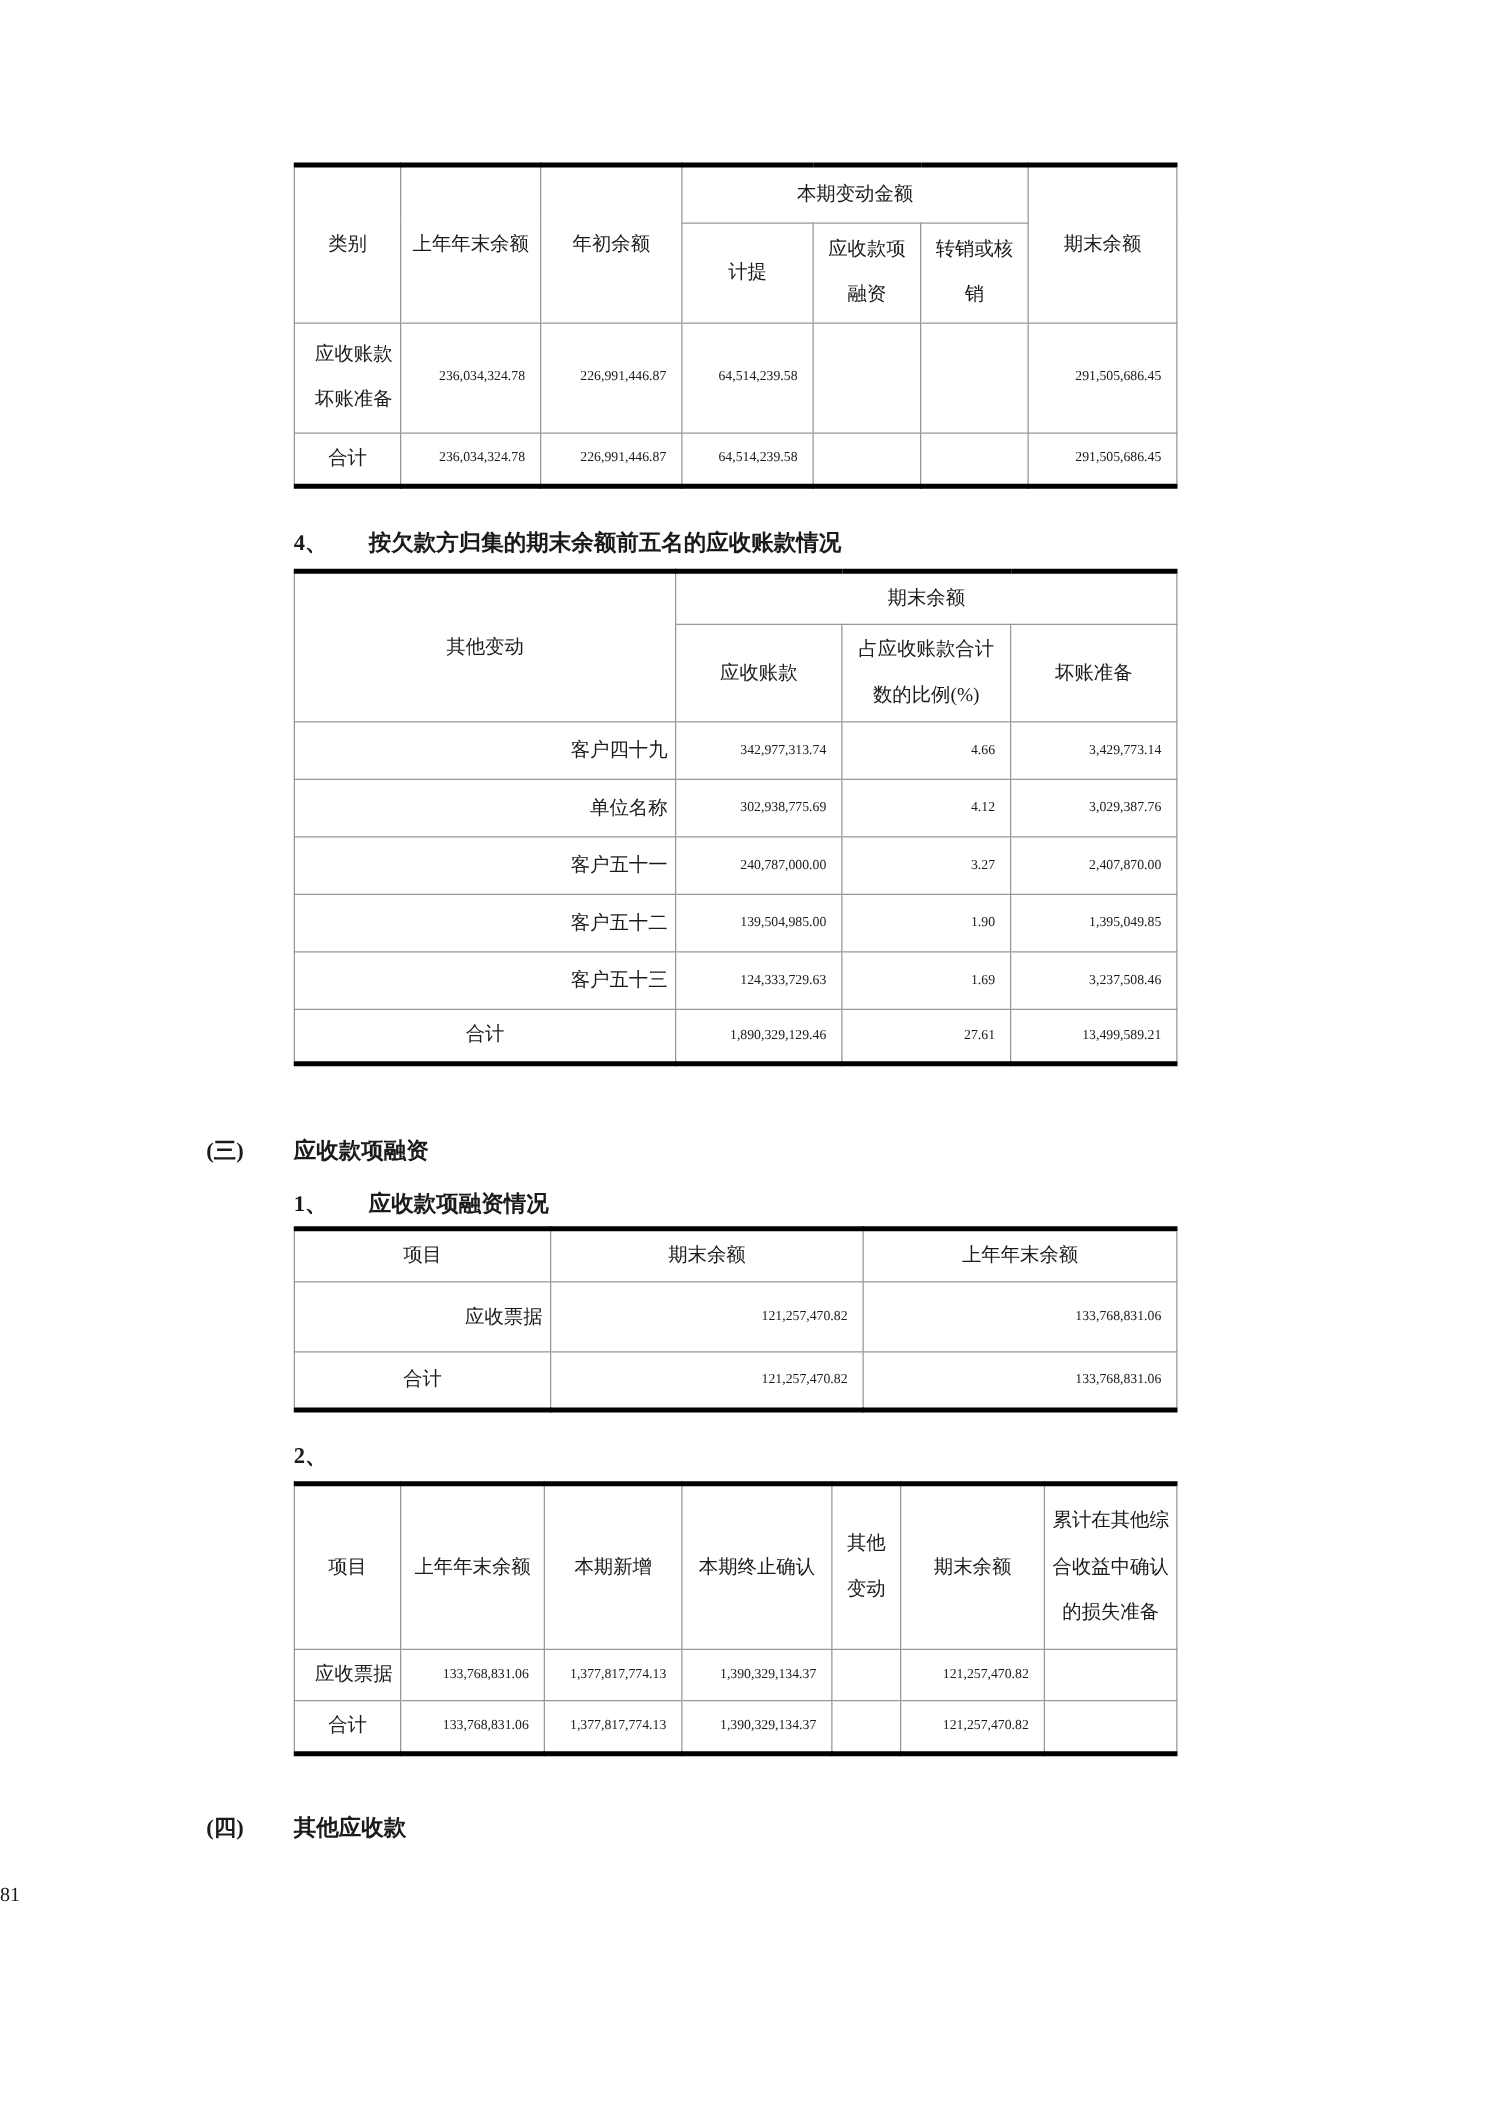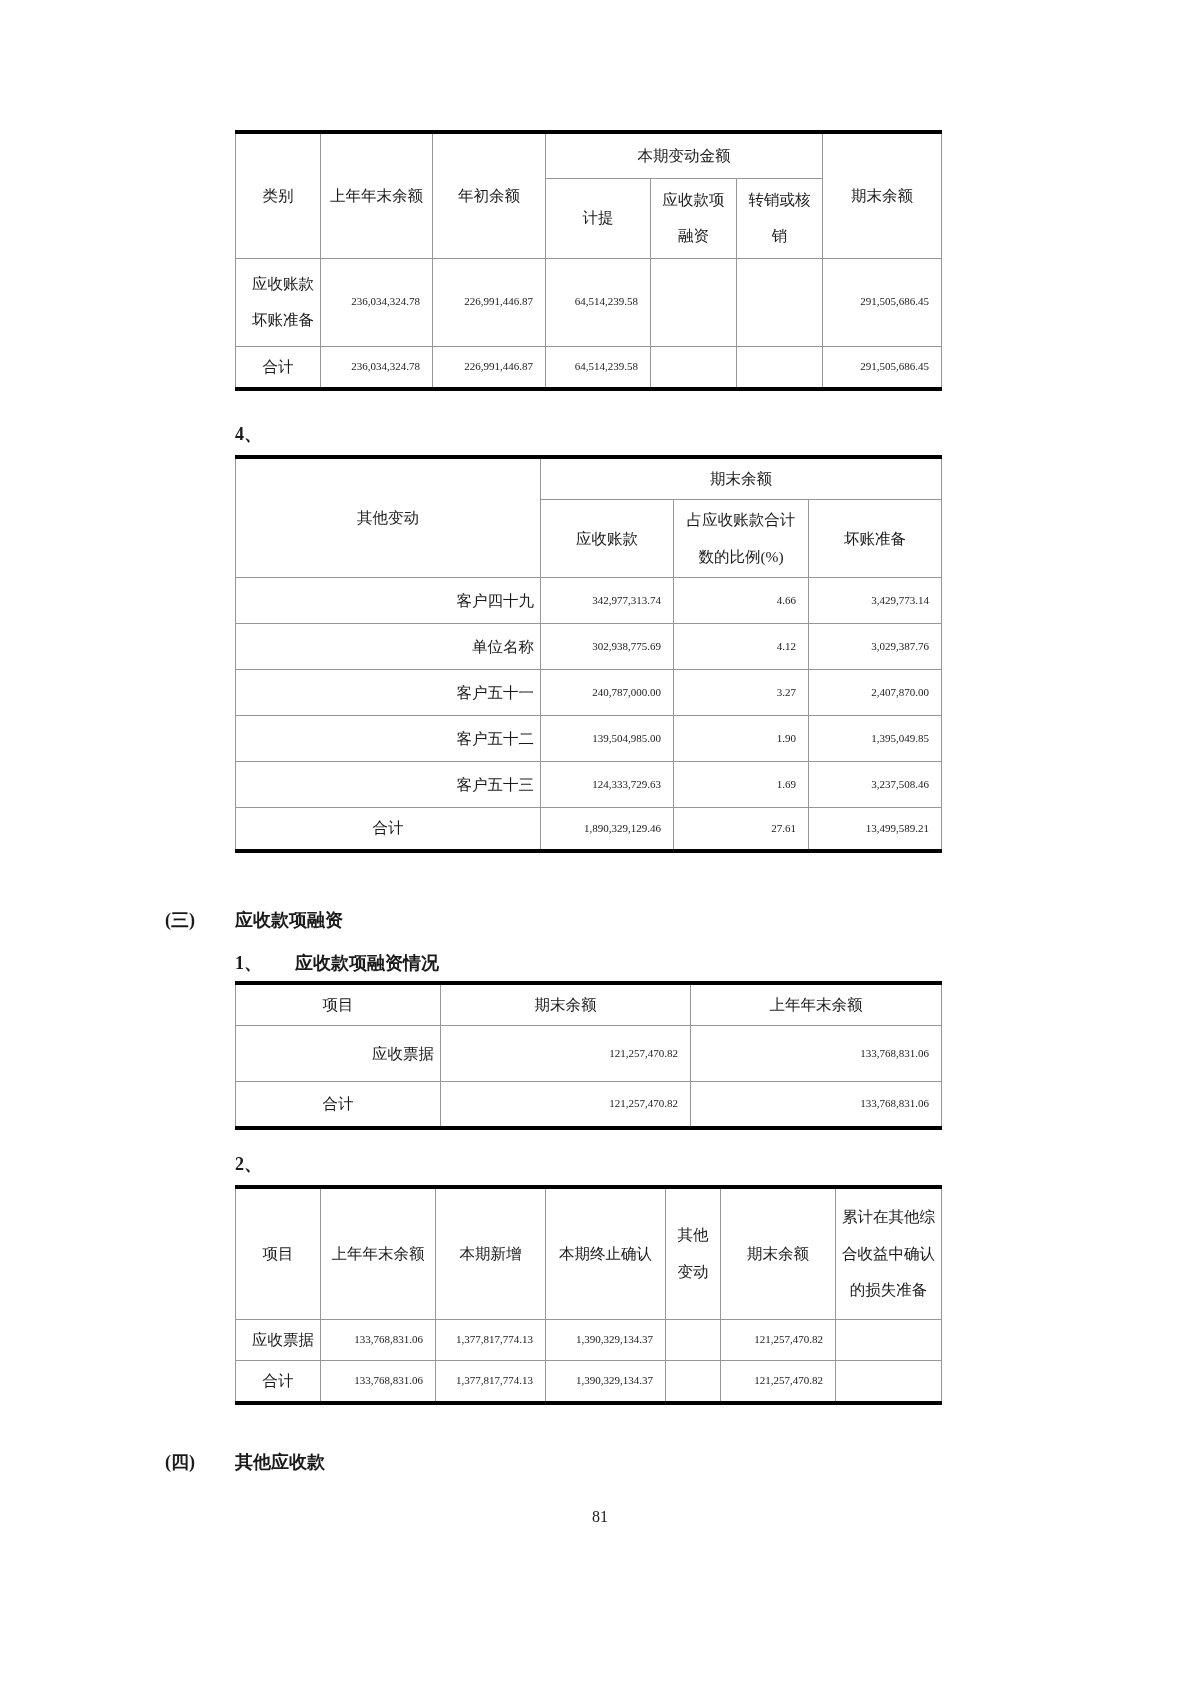--- a/index.html
+++ b/index.html
@@ -38,21 +38,20 @@
     display: flex;
     font-weight: bold;
     font-size: 18px;
     white-space: nowrap;
   }
   .heading .hnum-wide { width: 70px; flex: 0 0 auto; }
   .heading .hnum { width: 60px; flex: 0 0 auto; }
   .pagenum {
     position: absolute;
     left: 0; width: 1200px;
-    text-align: center;
     font-size: 16px;
   }
 </style>
 </head>
 <body>
 
 <div class="page">
 
   <table class="abs" style="left:235px; top:130px;">
     <colgroup>
@@ -93,20 +92,21 @@
       <td class="num">64,514,239.58</td>
       <td class="num"></td>
       <td class="num"></td>
       <td class="num">291,505,686.45</td>
     </tr>
   </tbody>
     </table>
 
   <div class="heading" style="left:235px; top:422px;">
     <span class="hnum">4、</span>
+    <span>按欠款方归集的期末余额前五名的应收账款情况</span>
   </div>
 
   <table class="abs" style="left:235px; top:455px;">
     <colgroup>
       <col style="width:305px">
         <col style="width:133px">
         <col style="width:135px">
         <col style="width:133px">
     </colgroup>
     <tbody>

